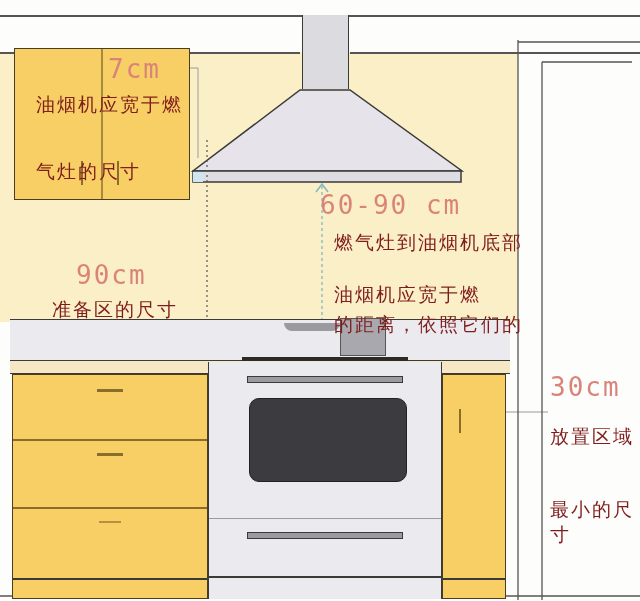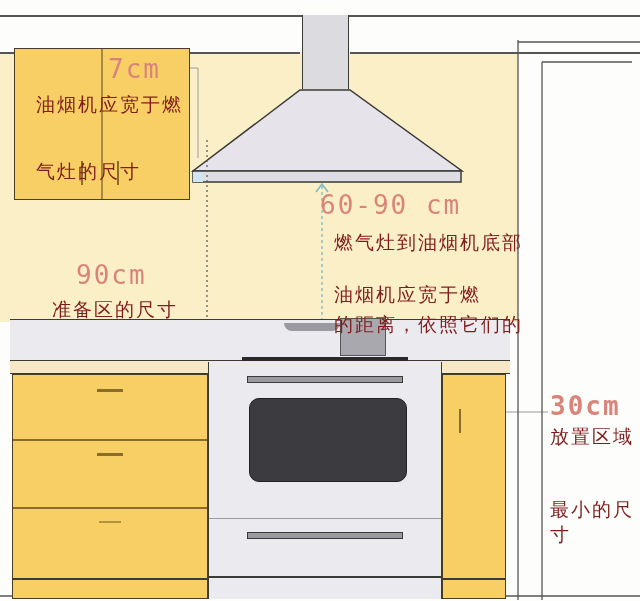--- a/index.html
+++ b/index.html
@@ -96,15 +96,15 @@
 <div class="abs note" style="left:36px; top:119px;margin-top:40px;">气灶的尺寸</div>
 
 <div class="abs dim" style="left:320px; top:192px;">60-90 cm</div>
 <div class="abs note" style="left:334px; top:230px;">燃气灶到油烟机底部</div>
 <div class="abs note" style="left:334px; top:272px;margin-top:40px;">的距离，依照它们的</div>
 <div class="abs note" style="left:334px; top:282px;">油烟机应宽于燃</div>
 
 <div class="abs dim" style="left:76px; top:262px;">90cm</div>
 <div class="abs note" style="left:52px; top:297px;">准备区的尺寸</div>
 
-<div class="abs dim" style="left:550px; top:393px;font-weight:bold;">30cm</div>
+<div class="abs dim" style="left:550px; top:374px;">30cm</div>
 <div class="abs note" style="left:550px; top:424px;">放置区域</div>
 <div class="abs note" style="left:550px; top:449px;margin-top:48px;">最小的尺寸</div>
 
 </body></html>

